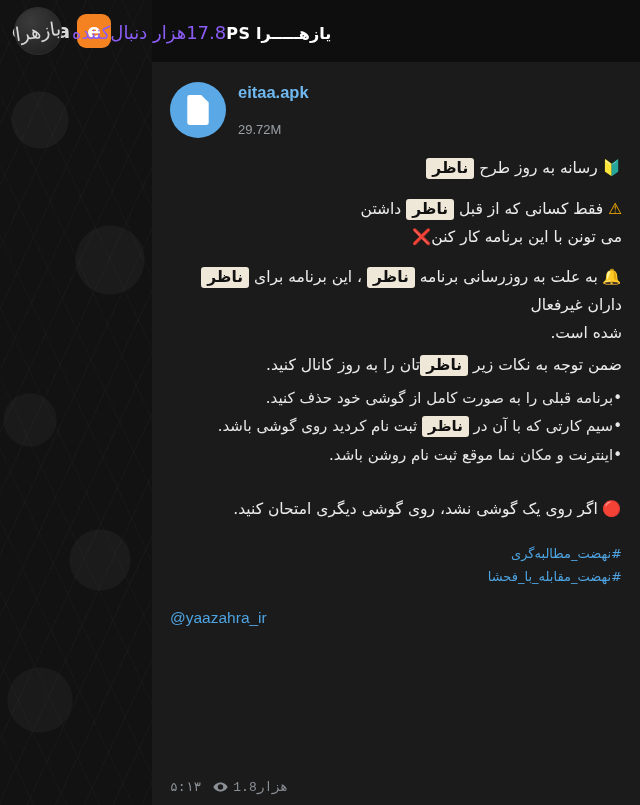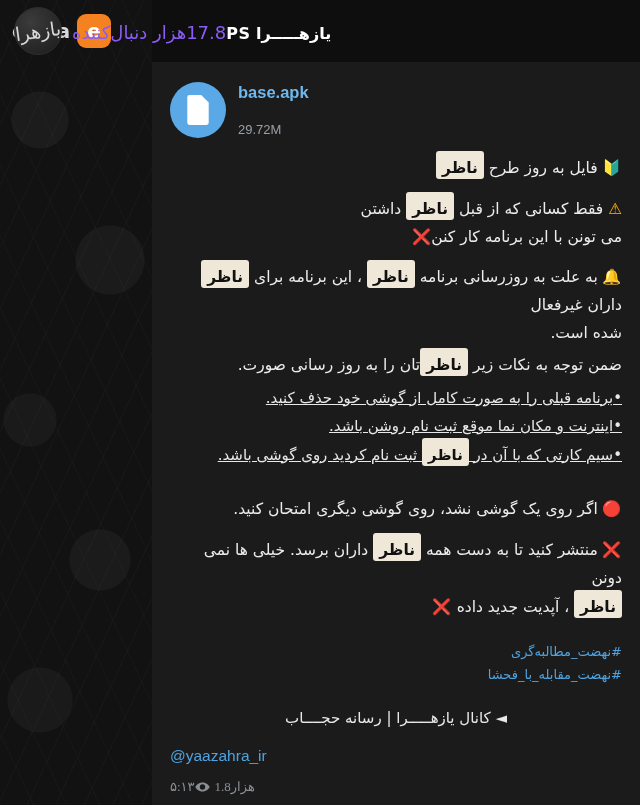--- a/index.html
+++ b/index.html
@@ -90,39 +90,39 @@
   .file-size{color:#9aa0a6;font-size:13px;margin-top:20px;font-family:"Liberation Sans",sans-serif;}
 
   
   .txt{
     font-size:15.5px;line-height:1.85;text-align:right;color:#ececec;
     margin:0 0 12px 0;direction:rtl;
   }
   .txt.tight{margin-bottom:4px;line-height:1.8;}
   .hl{
     background:#efe7d8;color:#111;border-radius:3px;
-    padding:8px 6px 2px 6px;font-weight:bold;
+    padding:1px 6px 2px 6px;font-weight:bold;
   }
   .em-warn{color:#ffb300;}
   .em-red{color:#ff3b30;font-weight:bold;}
   .dot-red{color:#e03131;}
-  .bullet-line{font-size:15px;line-height:1.9;text-align:right;margin:0;text-decoration:underline;}
+  .bullet-line{font-size:15px;line-height:1.9;text-align:right;margin:0;}
   .hashtags{margin-top:18px;text-align:right;}
   .hashtag{color:#4ea3e0;font-size:13px;display:block;line-height:1.8;}
   .footer-line{
     margin-top:22px;text-align:center;color:#e8e8e8;font-size:15px;letter-spacing:1px;
   }
   .handle{
     margin-top:20px;text-align:left;color:#4ea3e0;font-size:15.5px;
     font-family:"Liberation Sans",sans-serif;direction:ltr;
   }
   .meta-row{
     position:absolute;left:18px;bottom:10px;
-    display:flex;align-items:flex-start;gap:0;color:#8b9096;font-size:13px;
-    direction:ltr;font-family:Liberation Serif, serif;
+    display:flex;align-items:flex-start;gap:12px;color:#8b9096;font-size:13px;
+    direction:ltr;font-family:Liberation Mono, monospace;
   }
   .meta-views{display:flex;align-items:center;gap:5px;}
   .eye{width:15px;height:10px;}
 </style>
 </head>
 <body>
 
 <div class="bg-pattern"></div>
 
 <div class="eitaa-logo">
@@ -137,77 +137,71 @@
   <div class="channel-meta">
     <div class="channel-name">یازهـــــرا PS</div>
     <div class="channel-subs">17.8هزار دنبال‌کننده</div>
   </div>
 </div>
 
 <div class="bubble">
 
   <div class="file-row">
     <div class="file-info">
-      <div class="file-name">base.apk</div>
+      <div class="file-name">eitaa.apk</div>
       <div class="file-size">29.72M</div>
     </div>
     <div class="file-icon">
       <svg viewBox="0 0 24 28" fill="#ffffff" aria-hidden="true">
         <path d="M4 0h11l7 7v19a2 2 0 0 1-2 2H4a2 2 0 0 1-2-2V2a2 2 0 0 1 2-2z"></path>
       </svg>
     </div>
   </div>
 
   <p class="txt">
     <span>🔰</span>
-    <span>فایل به روز طرح </span><span class="hl">ناظر</span>
+    <span>رسانه به روز طرح </span><span class="hl">ناظر</span>
   </p>
 
   <p class="txt">
     <span class="em-warn">⚠</span>
     <span>فقط کسانی که از قبل </span><span class="hl">ناظر</span><span> داشتن</span><br>
     <span>می تونن با این برنامه کار کنن</span><span class="em-red">❌</span>
   </p>
 
   <p class="txt tight">
     <span>🔔</span>
     <span>به علت به روزرسانی برنامه </span><span class="hl">ناظر</span><span> ، این برنامه برای </span><span class="hl">ناظر</span><span> داران غیرفعال</span><br>
     <span>شده است.</span>
   </p>
 
   <p class="txt tight">
-    <span>ضمن توجه به نکات زیر </span><span class="hl">ناظر</span><span>تان را به روز رسانی صورت.</span>
+    <span>ضمن توجه به نکات زیر </span><span class="hl">ناظر</span><span>تان را به روز کانال کنید.</span>
   </p>
 
   <p class="bullet-line">•برنامه قبلی را به صورت کامل از گوشی خود حذف کنید.</p>
-  <p class="bullet-line">•اینترنت و مکان نما موقع ثبت نام روشن باشد.</p>
   <p class="bullet-line">
     <span>•سیم کارتی که با آن در </span><span class="hl">ناظر</span><span> ثبت نام کردید روی گوشی باشد.</span>
   </p>
+  <p class="bullet-line">•اینترنت و مکان نما موقع ثبت نام روشن باشد.</p>
 
   <div style="height:26px"></div>
 
   <p class="txt">
     <span class="dot-red">🔴</span>
     <span>اگر روی یک گوشی نشد، روی گوشی دیگری امتحان کنید.</span>
   </p>
 
 
-  <p class="txt">
-    <span class="em-red">❌</span>
-    <span>منتشر کنید تا به دست همه </span><span class="hl">ناظر</span><span> داران برسد. خیلی ها نمی دونن</span><br>
-    <span class="hl">ناظر</span><span> ، آپدیت جدید داده </span><span class="em-red">❌</span>
-  </p>
 
   <div class="hashtags">
     <span class="hashtag">#نهضت_مطالبه‌گری</span>
     <span class="hashtag">#نهضت_مقابله_با_فحشا</span>
   </div>
 
-  <div class="footer-line">◄ کانال یازهـــــرا | رسانه حجــــاب</div>
 
   <div class="handle">@yaazahra_ir</div>
 
   <div class="meta-row">
     <span>۵:۱۳</span>
     <span class="meta-views">
       <svg class="eye" viewBox="0 0 20 12">
         <path d="M10 0C5 0 1.6 3.5.5 6c1.1 2.5 4.5 6 9.5 6s8.4-3.5 9.5-6C18.4 3.5 15 0 10 0zm0 9.6A3.6 3.6 0 1 1 10 2.4a3.6 3.6 0 0 1 0 7.2z" fill="#8b9096"></path>
         <circle cx="10" cy="6" r="2" fill="#1b1b1b"></circle>
       </svg>

